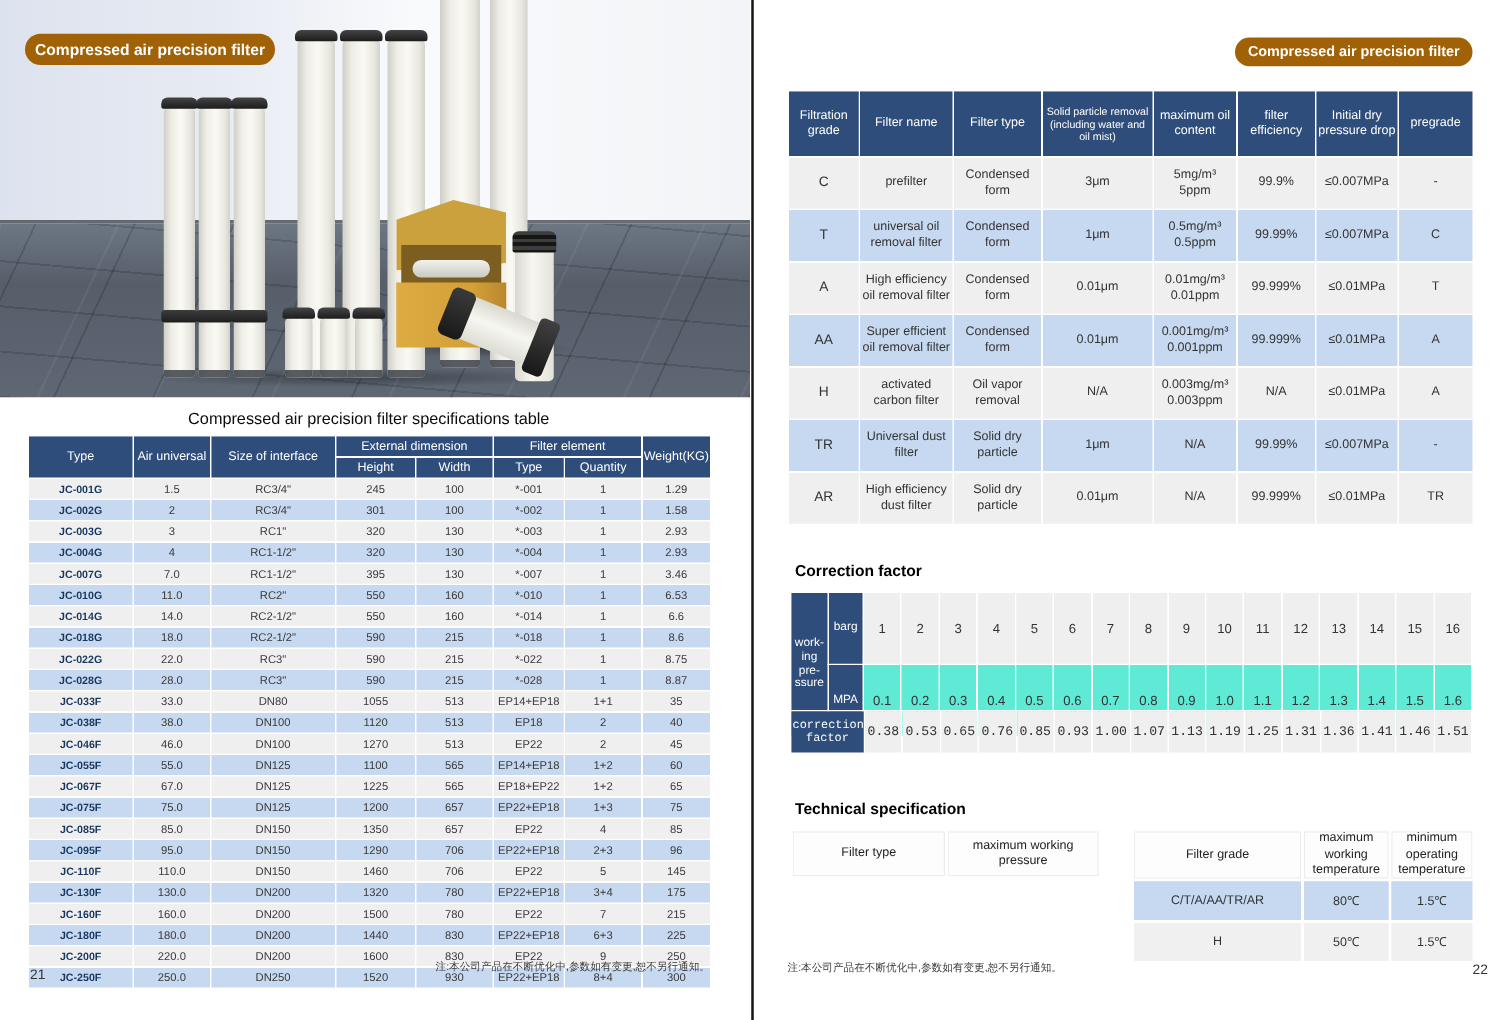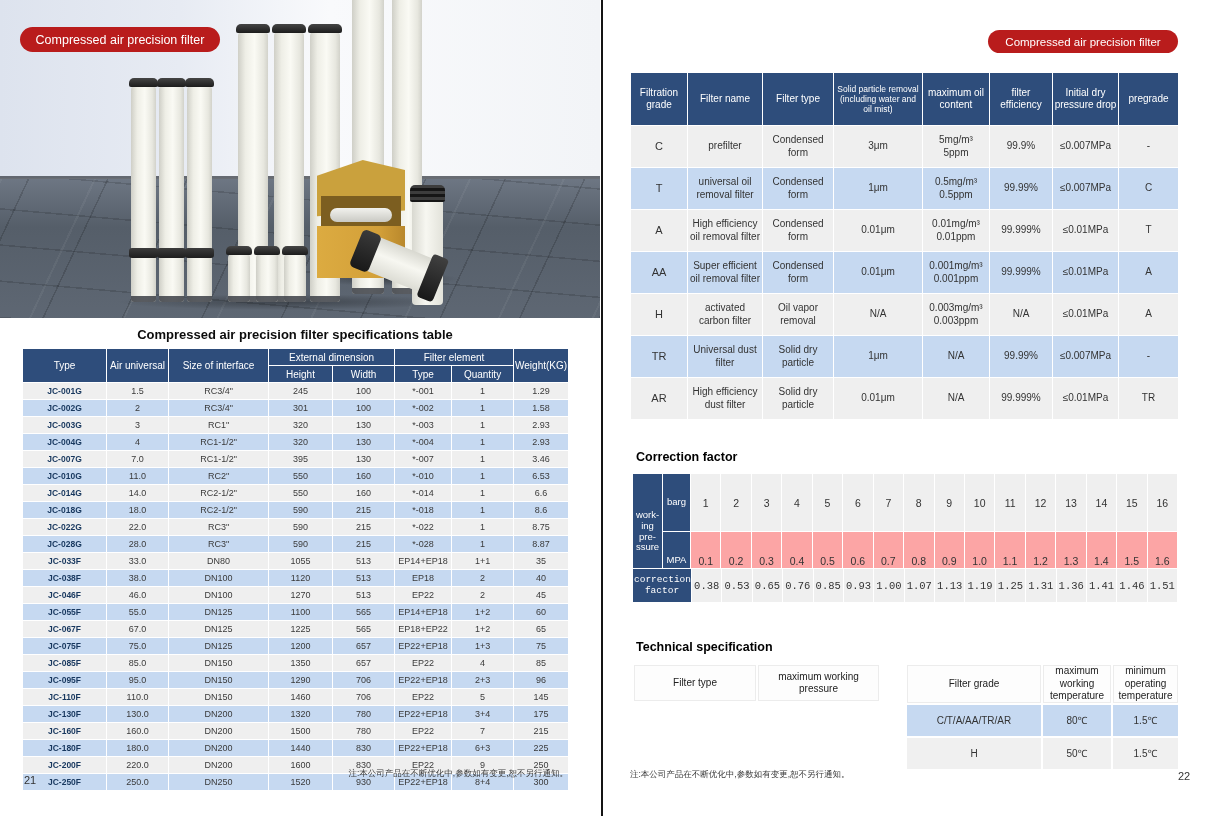--- a/index.html
+++ b/index.html
@@ -1,21 +1,21 @@
 <!DOCTYPE html>
 <html><head>
 <meta charset="utf-8">
 <style>
   html,body{margin:0;padding:0;background:#fff;}
   #stage{position:relative;width:1206px;height:816px;background:#fff;overflow:hidden;
          font-family:"Liberation Sans",sans-serif;color:#333;}
   
   .divider{position:absolute;left:601px;top:0;width:2px;height:816px;background:#141414;}
   
-  .banner{position:absolute;background:#b91c1c;color:#fff;font-weight:normal;
+  .banner{position:absolute;background:#a16207;color:#fff;font-weight:bold;
           display:flex;align-items:center;justify-content:center;white-space:nowrap;text-align:right;}
   .banner.left{left:20px;top:27px;width:200px;height:25px;border-radius:13px;font-size:12.5px;}
   .banner.right{left:988px;top:30px;width:190px;height:23px;border-radius:12px;font-size:11.5px;}
   
   .photo{position:absolute;left:0;top:0;width:600px;height:318px;overflow:hidden;}
   .wall{position:absolute;left:0;top:0;width:100%;height:178px;
         background:linear-gradient(90deg,#dde3ee 0%,#e7ebf3 30%,#f9fafc 55%,#f2f4f7 100%);}
   .skirt{position:absolute;left:0;top:176px;width:100%;height:3px;background:#383d45;opacity:.75;}
   .floor{position:absolute;left:0;top:179px;width:100%;height:139px;
      background:
@@ -44,21 +44,21 @@
   .tilt-filter{position:absolute;left:356px;top:246px;width:84px;height:36px;transform:rotate(22deg);
              border-radius:4px;background:linear-gradient(180deg,#d8d8d0,#f7f7f1 45%,#dcdcd4);}
   .tilt-cap{position:absolute;left:-3px;top:-2px;width:20px;height:40px;background:linear-gradient(#3a3a3a,#191919);border-radius:5px;}
   .tilt-base{position:absolute;right:-4px;top:-5px;width:17px;height:46px;background:linear-gradient(#404040,#181818);border-radius:4px;}
   
   table{border-collapse:collapse;table-layout:fixed;}
   th,td{border:1px solid #fff;text-align:center;vertical-align:middle;padding:0 1px;overflow:hidden;}
   .navy{background:#2e4d7b;color:#fff;font-weight:normal;}
   
   .title{position:absolute;left:22px;top:327px;width:546px;text-align:center;
-         font-size:13px;font-weight:bold;color:#0c0c0c;}
+         font-size:13px;font-weight:normal;color:#0c0c0c;}
   .spec{position:absolute;left:22px;top:348px;width:546px;}
   .spec th{font-size:10px;height:16px;}
   .spec tbody td{font-size:9px;height:16px;color:#3a3a3a;}
   .spec tbody td:first-child{color:#17375e;font-weight:bold;font-size:8.5px;}
   .spec tbody tr:nth-child(odd) td{background:#efefef;}
   .spec tbody tr:nth-child(even) td{background:#c6d9f1;}
   
   .filtration{position:absolute;left:630px;top:72px;width:548px;}
   .filtration thead th{font-size:10px;height:52px;line-height:1.2;white-space:pre-line;}
   .filtration thead th:nth-child(4){font-size:8.5px;text-align:center;}
@@ -68,21 +68,21 @@
   .filtration tbody tr:nth-child(even) td{background:#c6d9f1;}
   
   .h-section{position:absolute;font-size:12.5px;font-weight:bold;color:#000;}
   .corr1{position:absolute;left:632px;top:473px;width:546px;}
   .corr2{position:absolute;left:632px;top:568px;width:546px;font-family:Liberation Mono, monospace;}
   .corr1 th,.corr2 th{font-size:9.5px;line-height:1.15;white-space:pre-line;}
   .corr1 tr{height:58px;}
   .corr2 tr{height:34px;}
   .corr1 td,.corr2 td{font-size:10.5px;color:#333;}
   .corr1 tr:nth-child(1) td{background:#efefef;}
-  .corr1 tr:nth-child(2) td{background:#fca5a5;margin-top:32px;}
+  .corr1 tr:nth-child(2) td{background:#5eead4;margin-top:32px;}
   .corr2 td{background:#efefef;}
   
   .tech{position:absolute;top:663px;}
   .tech th{background:#fdfdfd;color:#222;font-weight:normal;font-size:10px;height:36px;
            line-height:1.25;white-space:pre-line;border:2px solid #fff;box-shadow:inset 0 0 0 1px #ececec;}
   .tech td{font-size:10px;height:31px;border:2px solid #fff;color:#333;}
   .tech tbody tr:nth-child(1) td{background:#c6d9f1;}
   .tech tbody tr:nth-child(2) td{background:#f0f0f0;}
   .tech.t-left{left:632px;width:247px;}
   .tech.t-right{left:905px;width:273px;}

